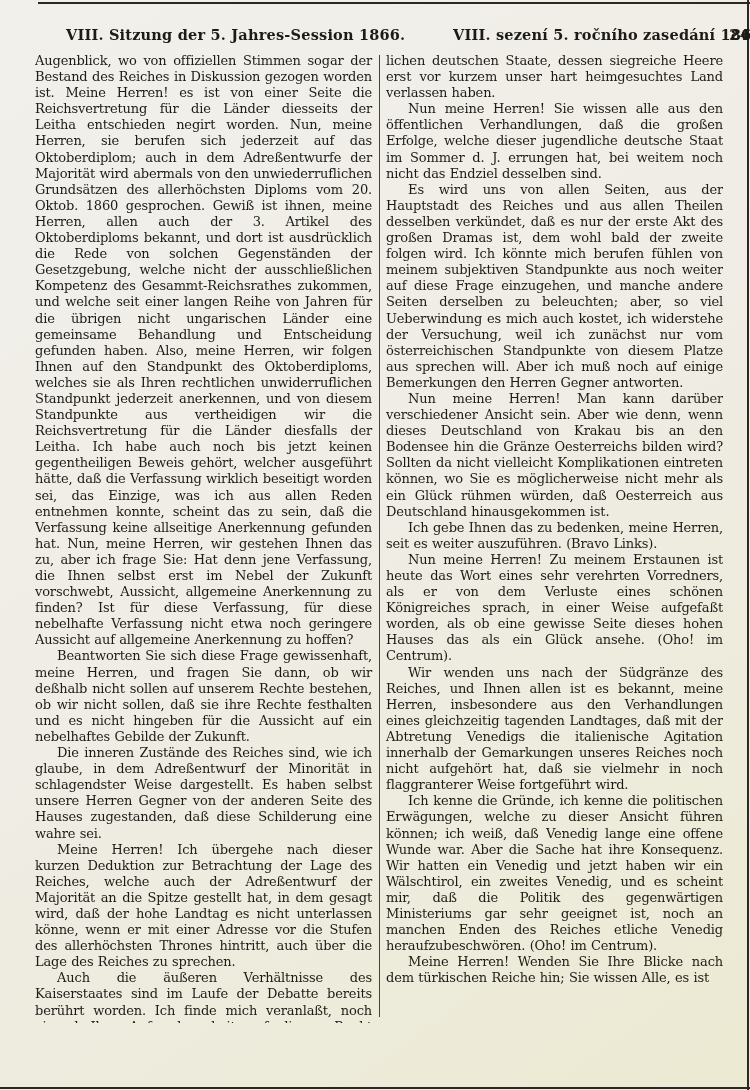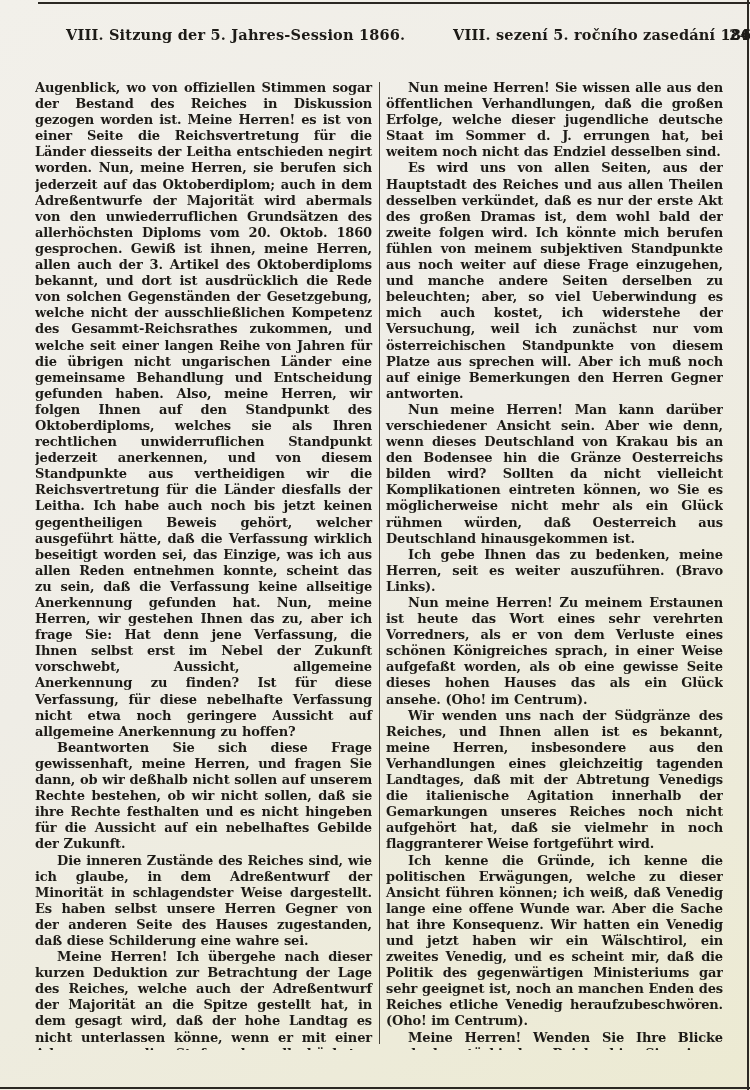--- a/index.html
+++ b/index.html
@@ -34,25 +34,24 @@
     text-align: right; font-size: 15px; font-weight: bold;
   }
   .head-right {
     position: absolute; left: 453px; top: 26px;
     font-size: 14.5px; font-weight: bold; letter-spacing: 0.2px;
     white-space: nowrap;
   }
 
   .colwrap {
     position: absolute;
-    top: 80px; left: 35px;
+    top: 53px; left: 35px;
     width: 688px; height: 970px;
     display: flex;
     overflow: hidden;
-    font-weight: bold;
   }
   .col {
     width: 337px;
     font-size: 13px;
     line-height: 16.1px;
     text-align: justify;
     letter-spacing: -0.15px;
     word-spacing: 0.4px;
   }
   .colrule {
@@ -82,20 +81,21 @@
       <p class="cont">Augenblick, wo von offiziellen Stimmen sogar der Bestand des Reiches in Diskussion gezogen worden ist. Meine Herren! es ist von einer Seite die Reichsvertretung für die Länder diesseits der Leitha entschieden negirt worden. Nun, meine Herren, sie berufen sich jederzeit auf das Oktoberdiplom; auch in dem Adreßentwurfe der Majorität wird abermals von den unwiederruflichen Grundsätzen des allerhöchsten Diploms vom 20. Oktob. 1860 gesprochen. Gewiß ist ihnen, meine Herren, allen auch der 3. Artikel des Oktoberdiploms bekannt, und dort ist ausdrücklich die Rede von solchen Gegenständen der Gesetzgebung, welche nicht der ausschließlichen Kompetenz des Gesammt-Reichsrathes zukommen, und welche seit einer langen Reihe von Jahren für die übrigen nicht ungarischen Länder eine gemeinsame Behandlung und Entscheidung gefunden haben. Also, meine Herren, wir folgen Ihnen auf den Standpunkt des Oktoberdiploms, welches sie als Ihren rechtlichen unwiderruflichen Standpunkt jederzeit anerkennen, und von diesem Standpunkte aus vertheidigen wir die Reichsvertretung für die Länder diesfalls der Leitha. Ich habe auch noch bis jetzt keinen gegentheiligen Beweis gehört, welcher ausgeführt hätte, daß die Verfassung wirklich beseitigt worden sei, das Einzige, was ich aus allen Reden entnehmen konnte, scheint das zu sein, daß die Verfassung keine allseitige Anerkennung gefunden hat. Nun, meine Herren, wir gestehen Ihnen das zu, aber ich frage Sie: Hat denn jene Verfassung, die Ihnen selbst erst im Nebel der Zukunft vorschwebt, Aussicht, allgemeine Anerkennung zu finden? Ist für diese Verfassung, für diese nebelhafte Verfassung nicht etwa noch geringere Aussicht auf allgemeine Anerkennung zu hoffen?</p>
       <p>Beantworten Sie sich diese Frage gewissenhaft, meine Herren, und fragen Sie dann, ob wir deßhalb nicht sollen auf unserem Rechte bestehen, ob wir nicht sollen, daß sie ihre Rechte festhalten und es nicht hingeben für die Aussicht auf ein nebelhaftes Gebilde der Zukunft.</p>
       <p>Die inneren Zustände des Reiches sind, wie ich glaube, in dem Adreßentwurf der Minorität in schlagendster Weise dargestellt. Es haben selbst unsere Herren Gegner von der anderen Seite des Hauses zugestanden, daß diese Schilderung eine wahre sei.</p>
       <p>Meine Herren! Ich übergehe nach dieser kurzen Deduktion zur Betrachtung der Lage des Reiches, welche auch der Adreßentwurf der Majorität an die Spitze gestellt hat, in dem gesagt wird, daß der hohe Landtag es nicht unterlassen könne, wenn er mit einer Adresse vor die Stufen des allerhöchsten Thrones hintritt, auch über die Lage des Reiches zu sprechen.</p>
       <p>Auch die äußeren Verhältnisse des Kaiserstaates sind im Laufe der Debatte bereits berührt worden. Ich finde mich veranlaßt, noch einmal Ihre Aufmerksamkeit auf diesen Punkt hinzuwenden, und zunächst bitte ich hinzusehen nach jenem jugend-</p>
     </div>
 
     <div class="colrule"></div>
 
     <div class="col col-right">
+      <p class="cont">lichen deutschen Staate, dessen siegreiche Heere erst vor kurzem unser hart heimgesuchtes Land verlassen haben.</p>
       <p>Nun meine Herren! Sie wissen alle aus den öffentlichen Verhandlungen, daß die großen Erfolge, welche dieser jugendliche deutsche Staat im Sommer d. J. errungen hat, bei weitem noch nicht das Endziel desselben sind.</p>
       <p>Es wird uns von allen Seiten, aus der Hauptstadt des Reiches und aus allen Theilen desselben verkündet, daß es nur der erste Akt des großen Dramas ist, dem wohl bald der zweite folgen wird. Ich könnte mich berufen fühlen von meinem subjektiven Standpunkte aus noch weiter auf diese Frage einzugehen, und manche andere Seiten derselben zu beleuchten; aber, so viel Ueberwindung es mich auch kostet, ich widerstehe der Versuchung, weil ich zunächst nur vom österreichischen Standpunkte von diesem Platze aus sprechen will. Aber ich muß noch auf einige Bemerkungen den Herren Gegner antworten.</p>
       <p>Nun meine Herren! Man kann darüber verschiedener Ansicht sein. Aber wie denn, wenn dieses Deutschland von Krakau bis an den Bodensee hin die Gränze Oesterreichs bilden wird? Sollten da nicht vielleicht Komplikationen eintreten können, wo Sie es möglicherweise nicht mehr als ein Glück rühmen würden, daß Oesterreich aus Deutschland hinausgekommen ist.</p>
       <p>Ich gebe Ihnen das zu bedenken, meine Herren, seit es weiter auszuführen. (Bravo Links).</p>
       <p>Nun meine Herren! Zu meinem Erstaunen ist heute das Wort eines sehr verehrten Vorredners, als er von dem Verluste eines schönen Königreiches sprach, in einer Weise aufgefaßt worden, als ob eine gewisse Seite dieses hohen Hauses das als ein Glück ansehe. (Oho! im Centrum).</p>
       <p>Wir wenden uns nach der Südgränze des Reiches, und Ihnen allen ist es bekannt, meine Herren, insbesondere aus den Verhandlungen eines gleichzeitig tagenden Landtages, daß mit der Abtretung Venedigs die italienische Agitation innerhalb der Gemarkungen unseres Reiches noch nicht aufgehört hat, daß sie vielmehr in noch flaggranterer Weise fortgeführt wird.</p>
       <p>Ich kenne die Gründe, ich kenne die politischen Erwägungen, welche zu dieser Ansicht führen können; ich weiß, daß Venedig lange eine offene Wunde war. Aber die Sache hat ihre Konsequenz. Wir hatten ein Venedig und jetzt haben wir ein Wälschtirol, ein zweites Venedig, und es scheint mir, daß die Politik des gegenwärtigen Ministeriums gar sehr geeignet ist, noch an manchen Enden des Reiches etliche Venedig heraufzubeschwören. (Oho! im Centrum).</p>
       <p>Meine Herren! Wenden Sie Ihre Blicke nach dem türkischen Reiche hin; Sie wissen Alle, es ist</p>
     </div>
   </div>

